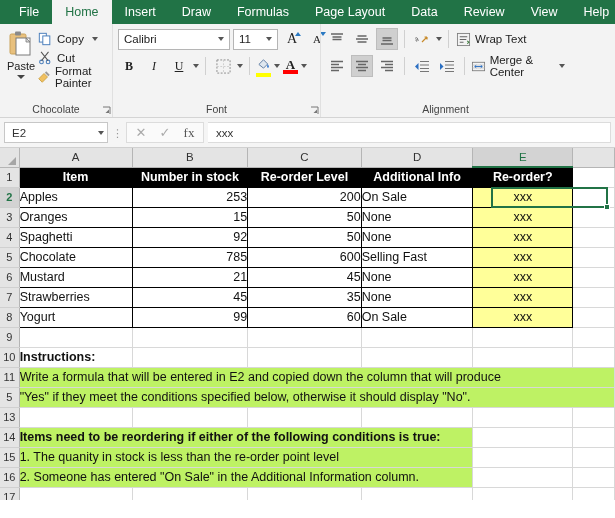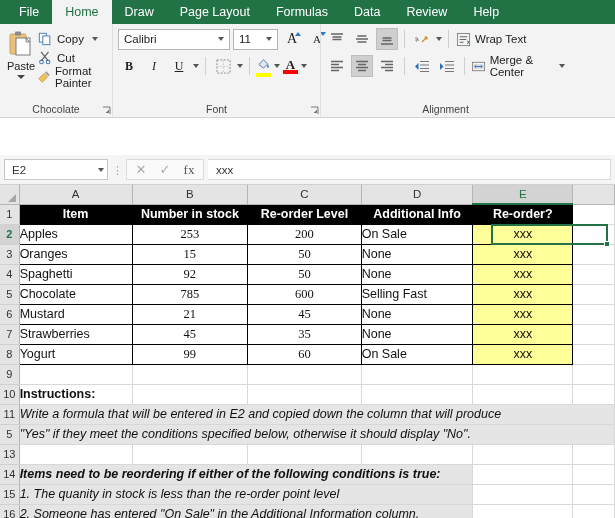--- a/index.html
+++ b/index.html
@@ -158,21 +158,20 @@
   .wrap-item { display: flex; align-items: center; height: 22px; font-size: 11.5px; color: #222; cursor: pointer; gap: 4px; }
 
   
   .fbar {
     height: 30px;
     background: #f5f5f5;
     border-bottom: 1px solid #d0d0d0;
     display: flex; align-items: center;
     padding: 0 4px;
     gap: 4px;
-    margin-top: 37px;
   }
   .namebox {
     width: 104px; height: 21px;
     background: #fff;
     border: 1px solid #c7c7c7;
     display: flex; align-items: center;
     padding: 0 3px 0 7px;
     font-size: 11.5px; color: #333;
     cursor: pointer;
   }
@@ -264,27 +263,27 @@
     vertical-align: middle;
   }
   td.hdrcell {
     background: #000000;
     color: #ffffff;
     font-weight: bold;
     text-align: center;
     border-right: 1px solid #000;
     border-bottom: 1px solid #000;
   }
-  td.num { text-align: center; font-family: Liberation Serif, serif; }
+  td.num { text-align: right; }
   td.txt { text-align: left; }
   td.bordered { border-right: 1px solid #000; border-bottom: 1px solid #000; }
   td.leftedge { border-left: 1px solid #000; }
   td.fill { background: #ffff99; text-align: center; }
   td.bold { font-weight: bold; }
-  td.overflow { overflow: visible; position: relative; z-index: 2; background: #e5e5e5; font-style: italic; }
+  td.overflow { overflow: visible; position: relative; z-index: 2; background: #bef264; }
 
   .selbox {
     position: absolute;
     border: 2px solid #217346;
     pointer-events: none;
     z-index: 5;
   }
   .fillhandle {
     position: absolute;
     width: 6px; height: 6px;
@@ -292,25 +291,27 @@
     border: 1px solid #fff;
     z-index: 6;
   }
 </style>
 </head>
 <body>
 
 <div class="tabstrip">
   <div class="tab">File</div>
   <div class="tab active">Home</div>
+  <div class="tab">Insert</div>
   <div class="tab">Draw</div>
+  <div class="tab">Formulas</div>
   <div class="tab">Page Layout</div>
-  <div class="tab">Formulas</div>
   <div class="tab">Data</div>
   <div class="tab">Review</div>
+  <div class="tab">View</div>
   <div class="tab">Help</div>
 </div>
 
 <div class="ribbon">
 
   <div class="group grp-clipboard">
     <div class="group-body">
       <div class="paste-col">
         <span class="clip-icon">
           <svg width="30" height="30" viewBox="0 0 30 30">

